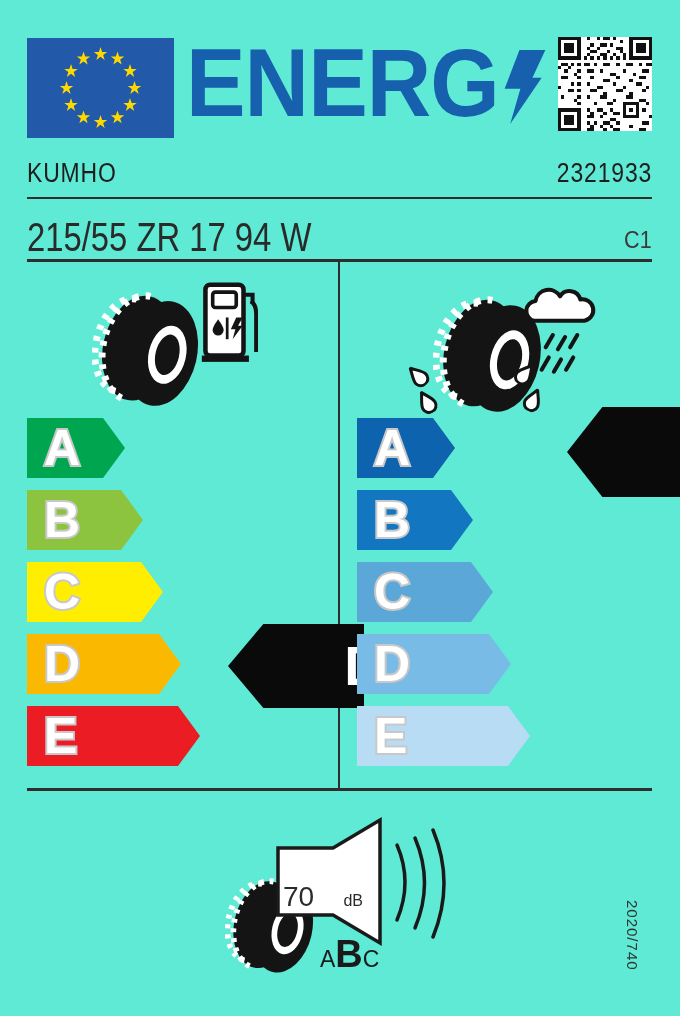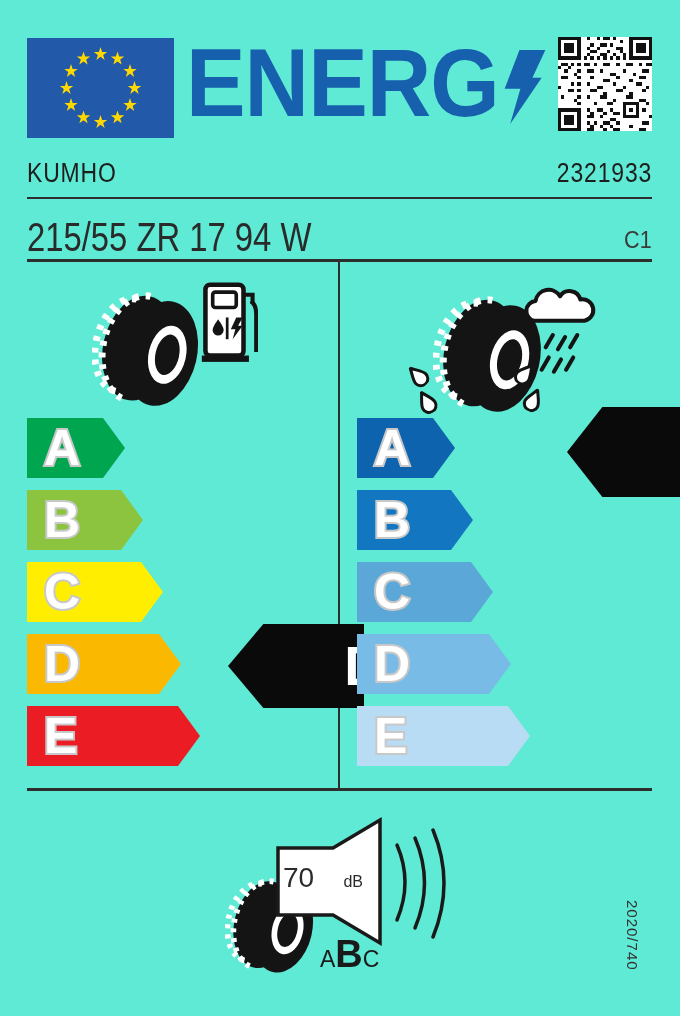--- a/index.html
+++ b/index.html
@@ -36,21 +36,21 @@
   .f0{background:#00a550}.f1{background:#8cc43f}.f2{background:#ffee00}.f3{background:#fbb800}.f4{background:#ec1c24}
   .g0{background:#0d63ad}.g1{background:#1376c0}.g2{background:#5ba7d8}.g3{background:#77bbe6}.g4{background:#b8dcf4}
   
   .ind{position:absolute;background:#0a0a0a;color:#fff;font-weight:bold;
        clip-path:polygon(0 50%,26% 0,100% 0,100% 100%,26% 100%);
        display:flex;align-items:center;justify-content:center;padding-left:20%;box-sizing:border-box;}
   .indD{left:228px;top:624px;width:86px;height:84px;font-size:55px;}
   .indA{left:567px;top:407px;width:88px;height:90px;font-size:55px;}
   
   .dbrow{left:283px;top:862px;width:80px;display:flex;justify-content:space-between;align-items:baseline;color:#2b2b2b;}
-  .dbrow .val{font-size:28px;}
+  .dbrow .val{font-size:28px;margin-top:19px;}
   .dbrow .unit{font-size:16px;}
   .abc{left:320px;top:933px;display:flex;align-items:baseline;color:#1a1a1a;}
   .abc .sm{font-size:23px;}
   .abc .big{font-size:38px;font-weight:bold;}
   .reg{left:624px;top:900px;writing-mode:vertical-rl;font-size:15px;color:#333;letter-spacing:1px;}
 </style>
 </head>
 <body>
 
 <div class="page">

